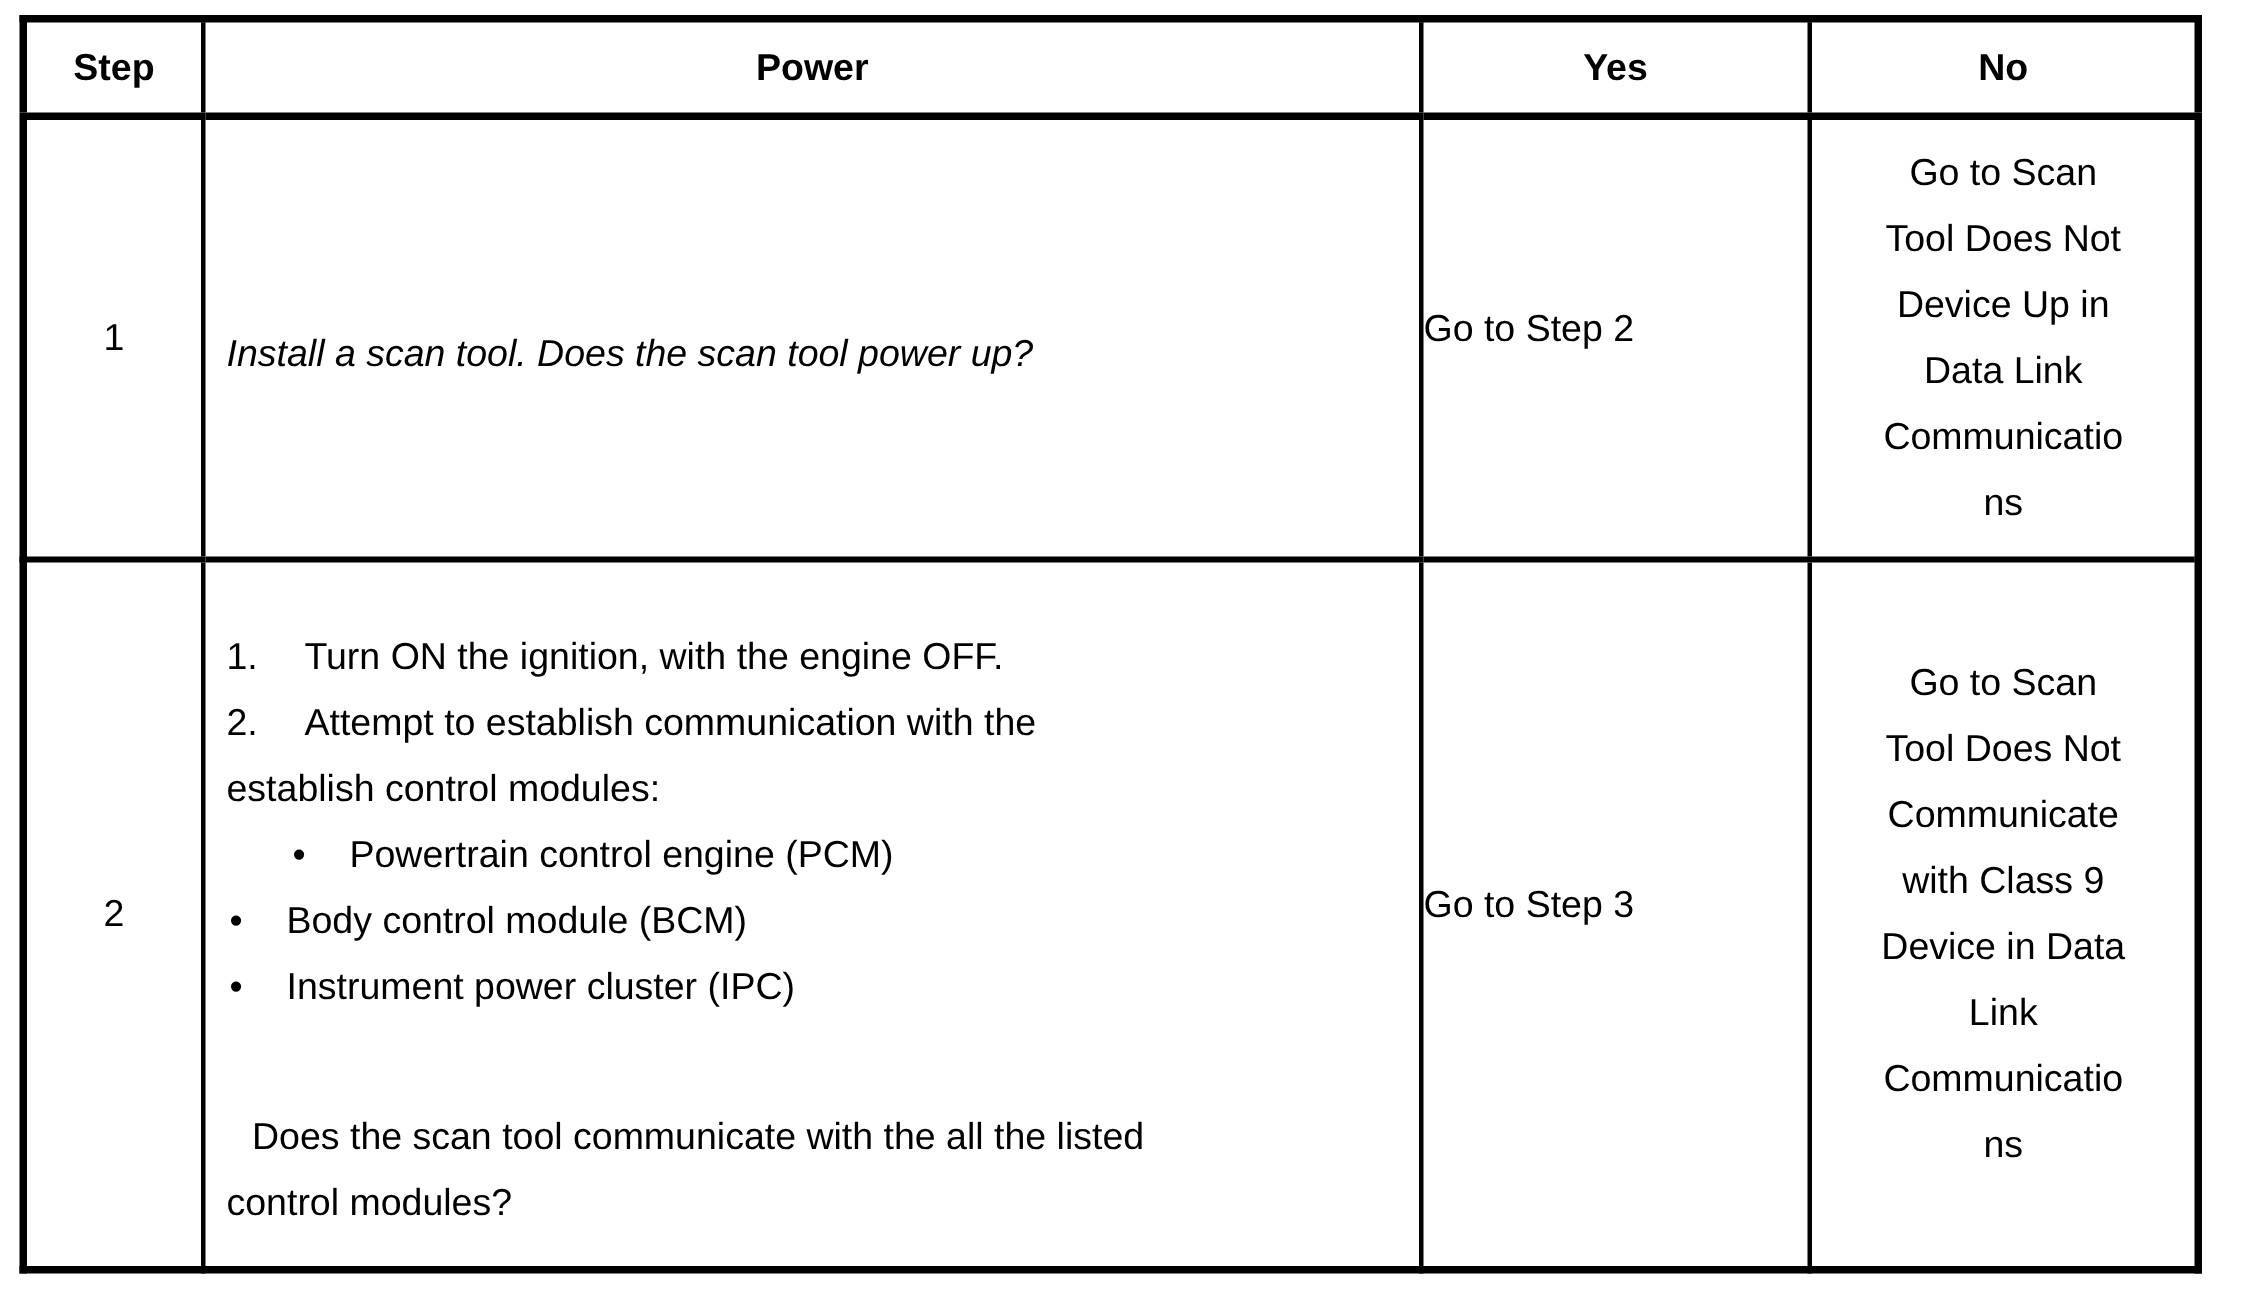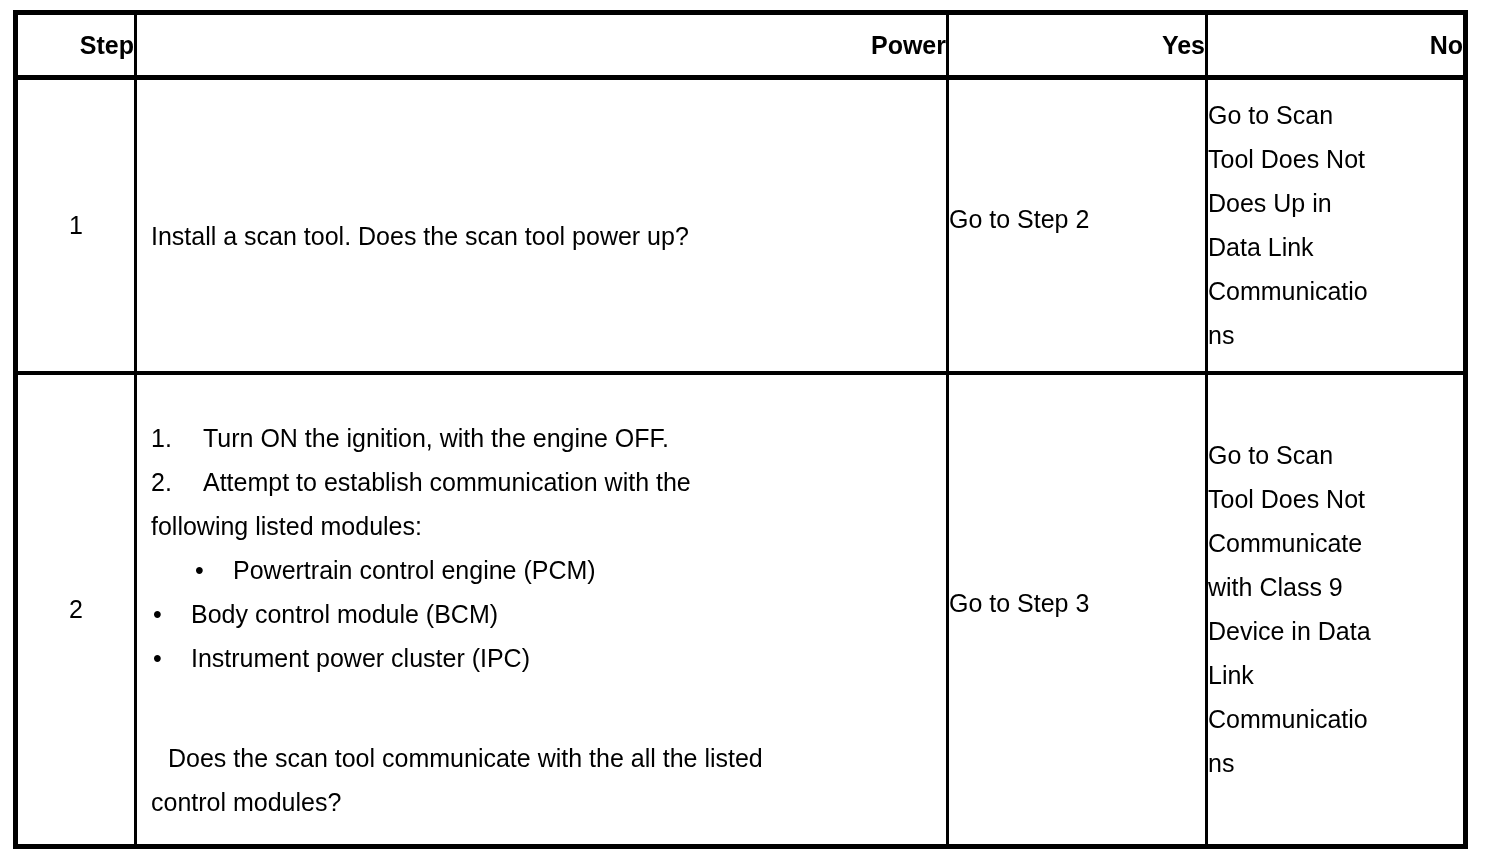--- a/index.html
+++ b/index.html
@@ -44,21 +44,21 @@
 
   
   col.col-step   { width: 120px; }
   col.col-action { width: 812px; }
   col.col-yes    { width: 259px; }
   col.col-no     { width: 259px; }
 
   
   tr.header-row th {
     height: 65px;
-    text-align: right;
+    text-align: center;
     font-weight: bold;
     font-size: 25px;
     border-bottom-width: 5px;
   }
 
   
   td.step-cell {
     text-align: center;
     vertical-align: middle;
     font-size: 25px;
@@ -69,21 +69,21 @@
     vertical-align: top;
     padding: 0;
     position: relative;
   }
   .action-inner {
     padding: 22px 14px 0 14px;
     font-size: 25px;
     line-height: 44px;
   }
 
-  .plain-line { margin: 0; white-space: nowrap; }
+  .plain-line { margin: 0; white-space: nowrap; font-style: italic; }
 
   ol.numbered {
     list-style: none;
     margin: 0;
     padding: 0;
   }
   ol.numbered > li {
     position: relative;
     padding-left: 52px;
     margin: 0;
@@ -139,20 +139,21 @@
     vertical-align: bottom;
     font-size: 25px;
   }
   .yes-inner {
     padding-bottom: 12px;
     line-height: 44px;
   }
 
   td.no-cell {
     vertical-align: middle;
+    text-align: center;
     font-size: 25px;
   }
   .no-inner { line-height: 44px; }
   .no-inner div { white-space: nowrap; }
 
   
   tr.row-1 td { height: 295px; }
   tr.row-2 td { height: 474px; }
   tr.row-1 td { border-bottom-width: 4px; }
 </style>
@@ -186,21 +187,21 @@
         </td>
         <td class="yes-cell">
           <div class="yes-inner">
             <div>Go to Step 2</div>
           </div>
         </td>
         <td class="no-cell">
           <div class="no-inner">
             <div>Go to Scan</div>
             <div>Tool Does Not</div>
-            <div>Does Up in</div>
+            <div>Device Up in</div>
             <div>Data Link</div>
             <div>Communicatio</div>
             <div>ns</div>
           </div>
         </td>
       </tr>
 
       <tr class="row-2">
         <td class="step-cell">2</td>
         <td class="action-cell">
@@ -208,21 +209,21 @@
             <ol class="numbered">
               <li>
                 <span class="num">1.</span>
                 <span>Turn ON the ignition, with the engine OFF.</span>
               </li>
               <li>
                 <span class="num">2.</span>
                 <span>Attempt to establish communication with the</span>
               </li>
             </ol>
-            <div class="cont-line">following listed modules:</div>
+            <div class="cont-line">establish control modules:</div>
             <ul class="bullets">
               <li class="indented">
                 <span class="dot">•</span>
                 <span>Powertrain control engine (PCM)</span>
               </li>
               <li>
                 <span class="dot">•</span>
                 <span>Body control module (BCM)</span>
               </li>
               <li>

